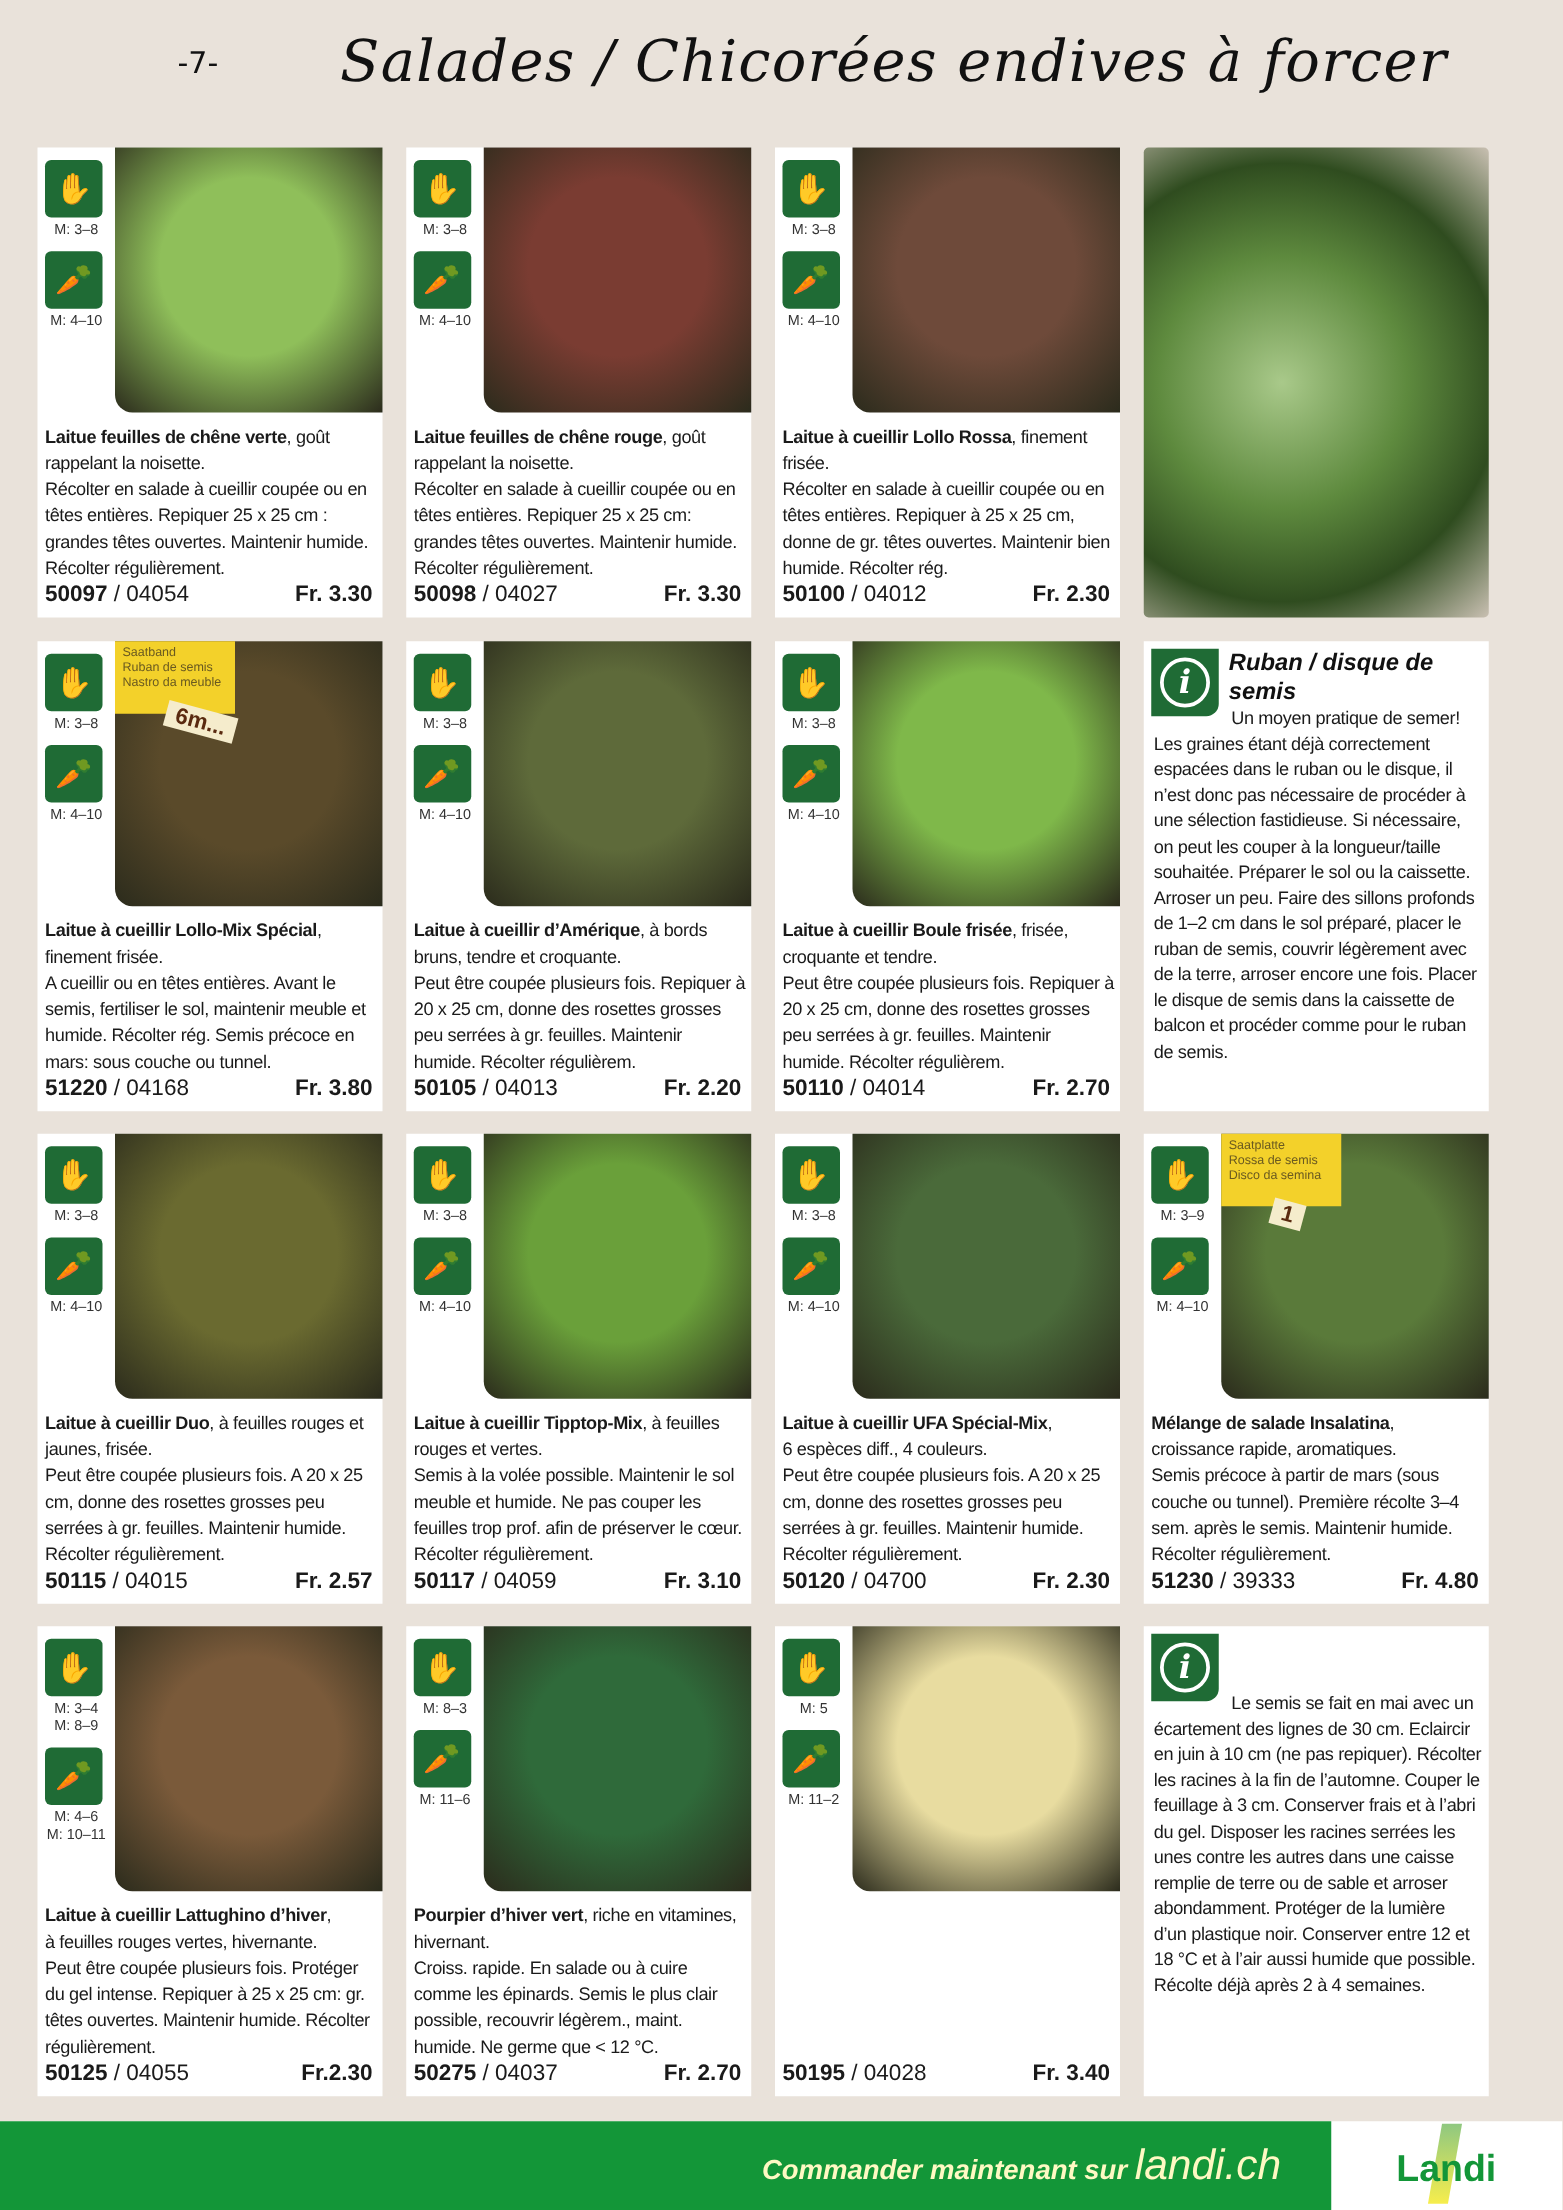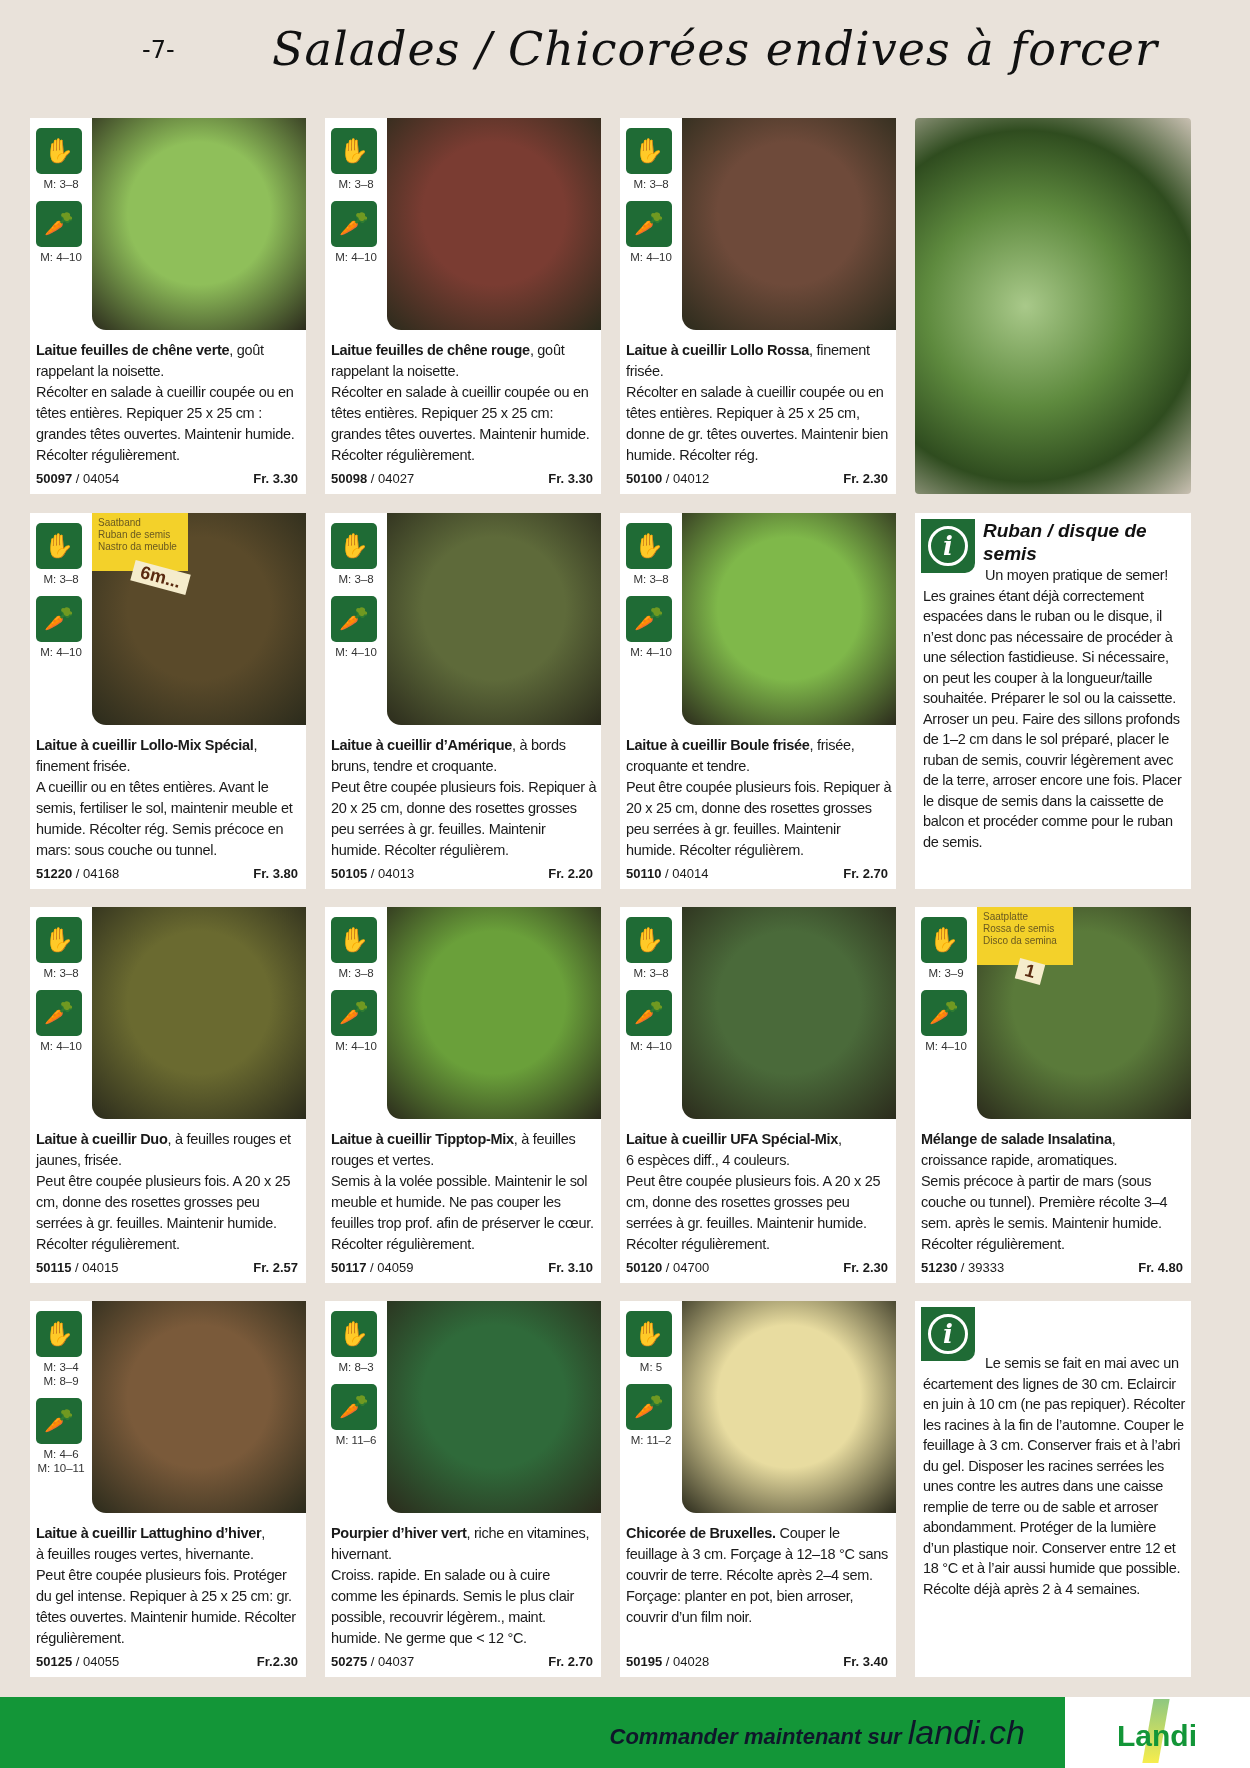--- a/index.html
+++ b/index.html
@@ -14,37 +14,37 @@
   .ufa-flag { position: absolute; left: 152px; top: 36px; width: 6px; height: 6px; background: linear-gradient(90deg,#1a3fcf 50%, #e22 50%); }
   .card { position: absolute; width: 276px; height: 376px; background: #fff; }
   .card .icons { position: absolute; left: 6px; top: 10px; width: 50px; }
   .ico { width: 46px; height: 46px; background: #1f6b35; border-radius: 5px; display: flex; align-items: center; justify-content: center; color: #fff; font-size: 24px; }
   .mlabel { font-size: 11.5px; color: #333; text-align: center; margin: 3px 0 10px 0; line-height: 14px; }
   .photo { position: absolute; left: 62px; top: 0; width: 214px; height: 212px; border-bottom-left-radius: 14px; }
   .badge { position: absolute; left: 0; top: 0; width: 96px; height: 58px; background: #f3d12a; font-size: 10px; color: #6a5a20; padding: 4px 6px; line-height: 12px; }
   .badge-tag { position: absolute; left: 40px; top: 54px; font-size: 18px; font-weight: bold; color: #5a2a10; background: #f5eccc; padding: 0 8px; transform: rotate(15deg); }
   .desc { position: absolute; left: 6px; top: 222px; width: 266px; font-family: "Liberation Sans Narrow", "Liberation Sans", sans-serif; font-size: 14.5px; line-height: 21px; color: #1a1a1a; letter-spacing: -0.3px; }
   .desc b { font-weight: bold; }
-  .foot { position: absolute; left: 6px; right: 8px; bottom: 8px; display: flex; justify-content: space-between; font-size: 13px; color: #1a1a1a; align-items: flex-end; }
+  .foot { position: absolute; left: 6px; right: 8px; bottom: 8px; display: flex; justify-content: space-between; font-size: 18px; color: #1a1a1a; align-items: flex-end; }
   .foot .art { font-weight: bold; }
   .foot .art span { font-weight: normal; }
   .foot .price { font-weight: bold; }
 
   .info { position: absolute; width: 276px; height: 376px; background: #fff; padding: 6px 10px; }
   .info .i-ico { position: absolute; left: 6px; top: 6px; width: 54px; height: 54px; background: #1f6b35; border-radius: 0 0 10px 0; display: flex; align-items: center; justify-content: center; }
   .info .i-circle { width: 40px; height: 40px; border: 3px solid #fff; border-radius: 50%; color: #fff; font-family: "DejaVu Serif", serif; font-style: italic; font-weight: bold; font-size: 26px; display: flex; align-items: center; justify-content: center; }
   .info .i-title { position: absolute; left: 68px; top: 6px; font-size: 19px; font-weight: bold; font-style: italic; line-height: 23px; color: #111; }
   .info .i-text { position: absolute; left: 8px; top: 52px; width: 262px; font-size: 14.5px; line-height: 20.5px; color: #1a1a1a; text-indent: 62px; letter-spacing: -0.3px; }
 
   .big-photo { position: absolute; width: 276px; height: 376px; border-radius: 4px;
     background: radial-gradient(circle at 40% 50%, #a9c98a 0%, #5e8a3e 40%, #2f4c1f 70%, #c9c0b2 100%); }
 
   .footer { position: absolute; left: 0; top: 1697px; width: 1250px; height: 71px; background: #fff; }
   .footer-green { position: absolute; left: 0; top: 0; width: 1065px; height: 71px; background: #139638; }
-  .footer-text { position: absolute; right: 40px; top: 16px; color: #0f172a; font-size: 22px; font-weight: bold; font-style: italic; margin-left: 30px; }
+  .footer-text { position: absolute; right: 40px; top: 16px; color: #fef9c3; font-size: 22px; font-weight: bold; font-style: italic; margin-left: 30px; }
   .footer-text .url { font-size: 34px; font-weight: normal; }
   .landi-logo { position: absolute; left: 1117px; top: 22px; font-size: 30px; font-weight: bold; color: #139638; }
   .landi-stripe { position: absolute; left: 1148px; top: 2px; width: 16px; height: 64px; background: linear-gradient(180deg, #5fb04a, #f3e600); transform: skewX(-10deg); opacity: 0.7; }
 </style>
 </head>
 <body>
 
 <div class="header">
   <div class="page-num">-7-</div>
   <div class="page-title">Salades / Chicorées endives à forcer</div>
@@ -259,21 +259,20 @@
       </div>
     </div>
     <div class="card" style="left: 620px; top: 1301px;">
       <div class="icons">
         <div class="ico">✋</div>
         <div class="mlabel" style="white-space:pre-line">M: 5</div>
         <div class="ico">🥕</div>
         <div class="mlabel" style="white-space:pre-line">M: 11–2</div>
       </div>
       <div class="photo" style="background: radial-gradient(circle at 50% 45%, #e8dca0 0%, #e8dca0 45%, #2b2b1c 100%);"></div>
-      <div class="desc" style="white-space:pre-line"><b>Chicorée de Bruxelles.</b><span> Couper le feuillage à 3 cm. Forçage à 12–18 °C sans couvrir de terre. Récolte après 2–4 sem. Forçage: planter en pot, bien arroser, couvrir d’un film noir.</span></div>
       <div class="foot">
         <div class="art"><span style="font-weight:bold">50195</span><span> / </span><span>04028</span></div>
         <div class="price">Fr. 3.40</div>
       </div>
     </div>
     <div class="info" style="left: 915px; top: 1301px;">
       <div class="i-ico">
         <div class="i-circle">i</div>
       </div>
       <div class="i-text">Le semis se fait en mai avec un écartement des lignes de 30 cm. Eclaircir en juin à 10 cm (ne pas repiquer). Récolter les racines à la fin de l’automne. Couper le feuillage à 3 cm. Conserver frais et à l’abri du gel. Disposer les racines serrées les unes contre les autres dans une caisse remplie de terre ou de sable et arroser abondamment. Protéger de la lumière d’un plastique noir. Conserver entre 12 et 18 °C et à l’air aussi humide que possible. Récolte déjà après 2 à 4 semaines.</div>

